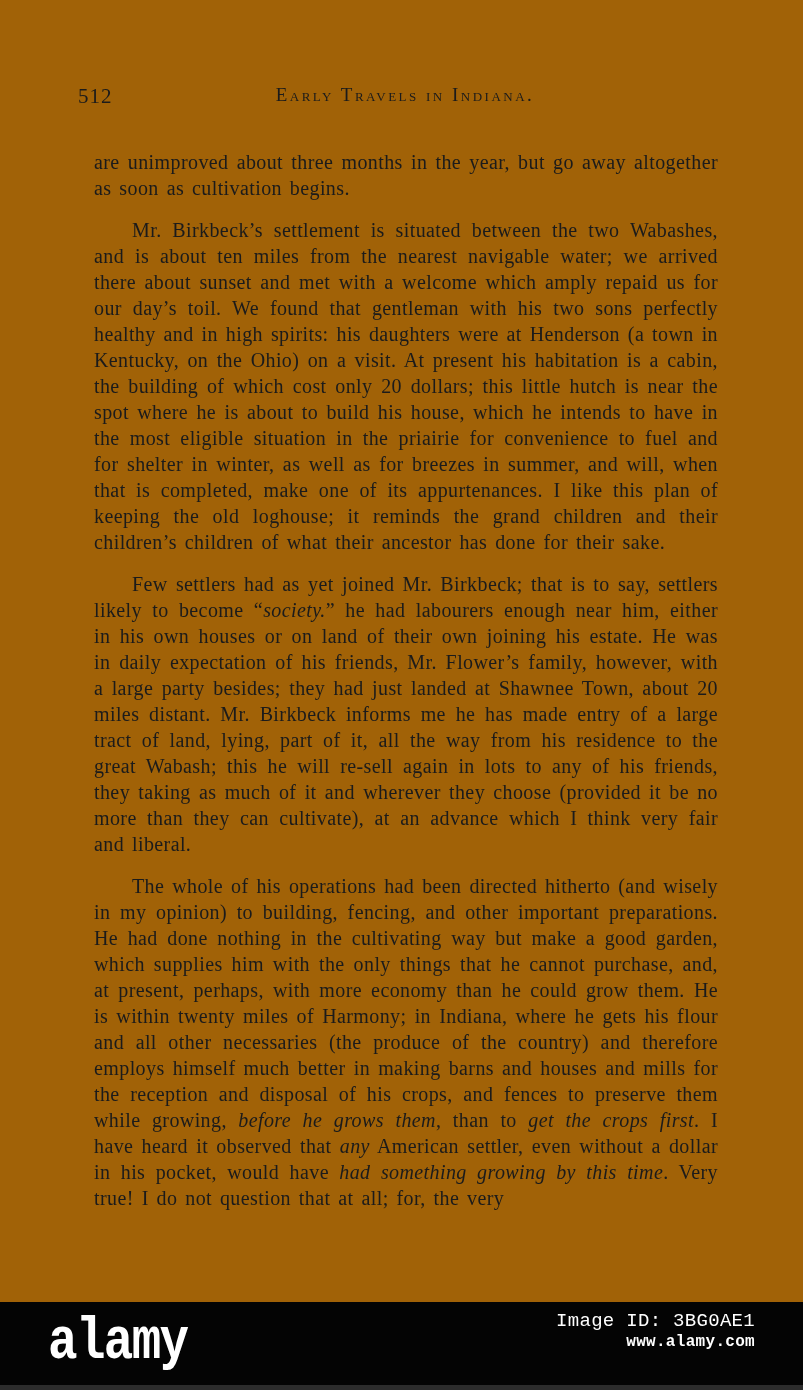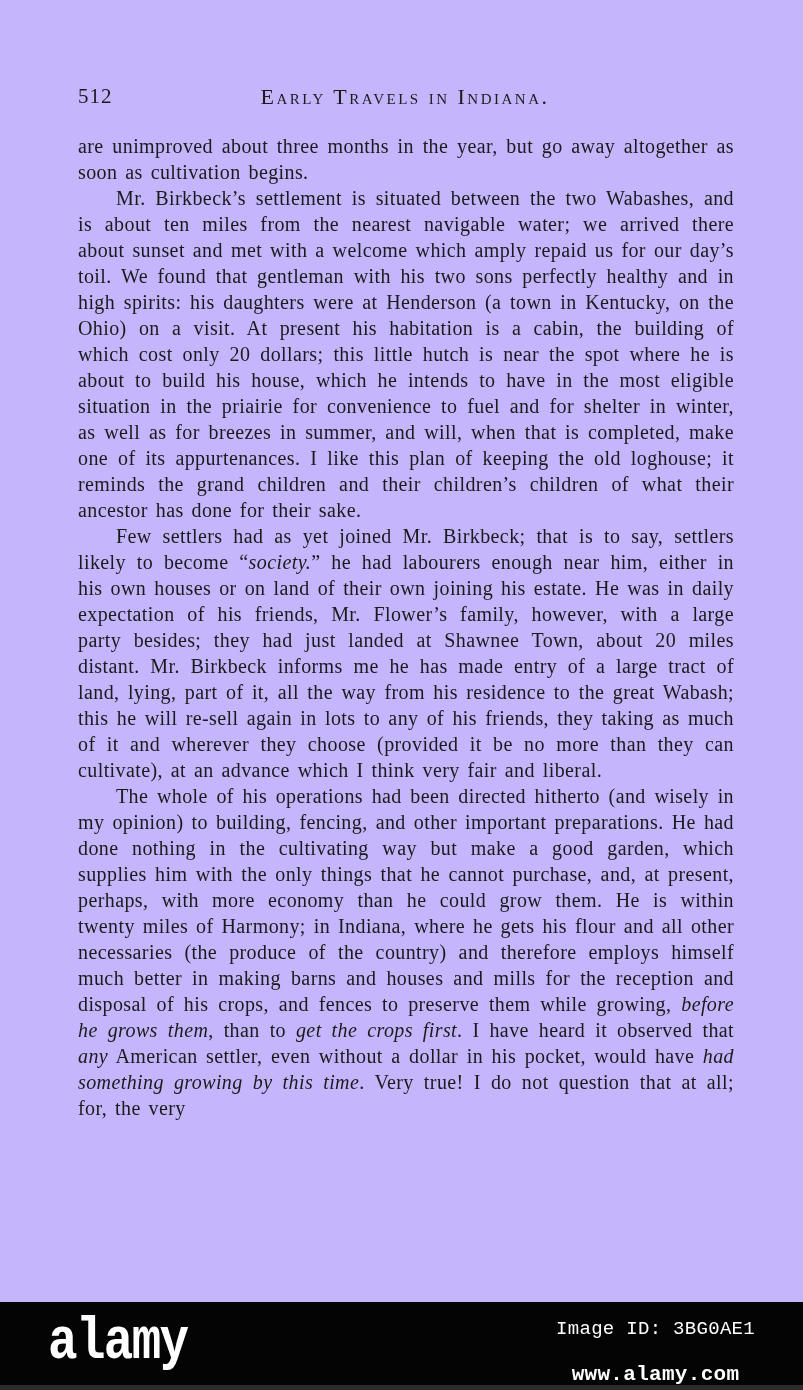--- a/index.html
+++ b/index.html
@@ -4,21 +4,21 @@
 <style>
   html, body {
     margin: 0;
     padding: 0;
     background: #e9e9e9;
   }
   .page {
     position: relative;
     width: 803px;
     height: 1390px;
-    background: #c4b5fd;
+    background: #a16207;
     overflow: hidden;
     font-family: "Liberation Serif", serif;
     color: #1b1b1b;
   }
   
   .page-header {
     position: absolute;
     top: 84px;
     left: 78px;
     right: 71px;
@@ -31,37 +31,37 @@
     font-size: 21px;
     letter-spacing: 1px;
   }
   .running-head {
     position: absolute;
     left: 0;
     right: 0;
     top: 0;
     text-align: center;
     font-variant: small-caps;
-    font-size: 22px;
+    font-size: 19px;
     letter-spacing: 2.5px;
   }
   
   .body-text {
     position: absolute;
     top: 133px;
     left: 78px;
     width: 656px;
     font-size: 20px;
     line-height: 26px;
     letter-spacing: 0.4px;
     word-spacing: 2.5px;
     text-align: justify;
   }
   .para {
-    margin: 0;
+    margin: 16px;
     padding: 0;
   }
   .para.indent {
     text-indent: 38px;
   }
   .para i {
   }
   
   .watermark-bar {
     position: absolute;
@@ -88,34 +88,34 @@
     font-size: 60px;
     font-weight: 700;
     letter-spacing: -2px;
     transform: scaleX(0.82);
     transform-origin: left top;
     line-height: 1;
   }
   .watermark-info {
     position: absolute;
     right: 48px;
-    top: 16px;
-    text-align: center;
+    top: 8px;
+    text-align: right;
     color: #ffffff;
   }
   .image-id {
     display: block;
     font-size: 19px;
     font-weight: 400;
     letter-spacing: 0.3px;
   }
   .alamy-url {
     display: block;
-    margin-top: 23px;
-    font-size: 21px;
+    margin-top: 1px;
+    font-size: 16px;
     font-weight: 700;
     letter-spacing: 0.3px;
   }
 </style>
 </head>
 <body>
 
 <div class="page">
 
   <div class="page-header">

